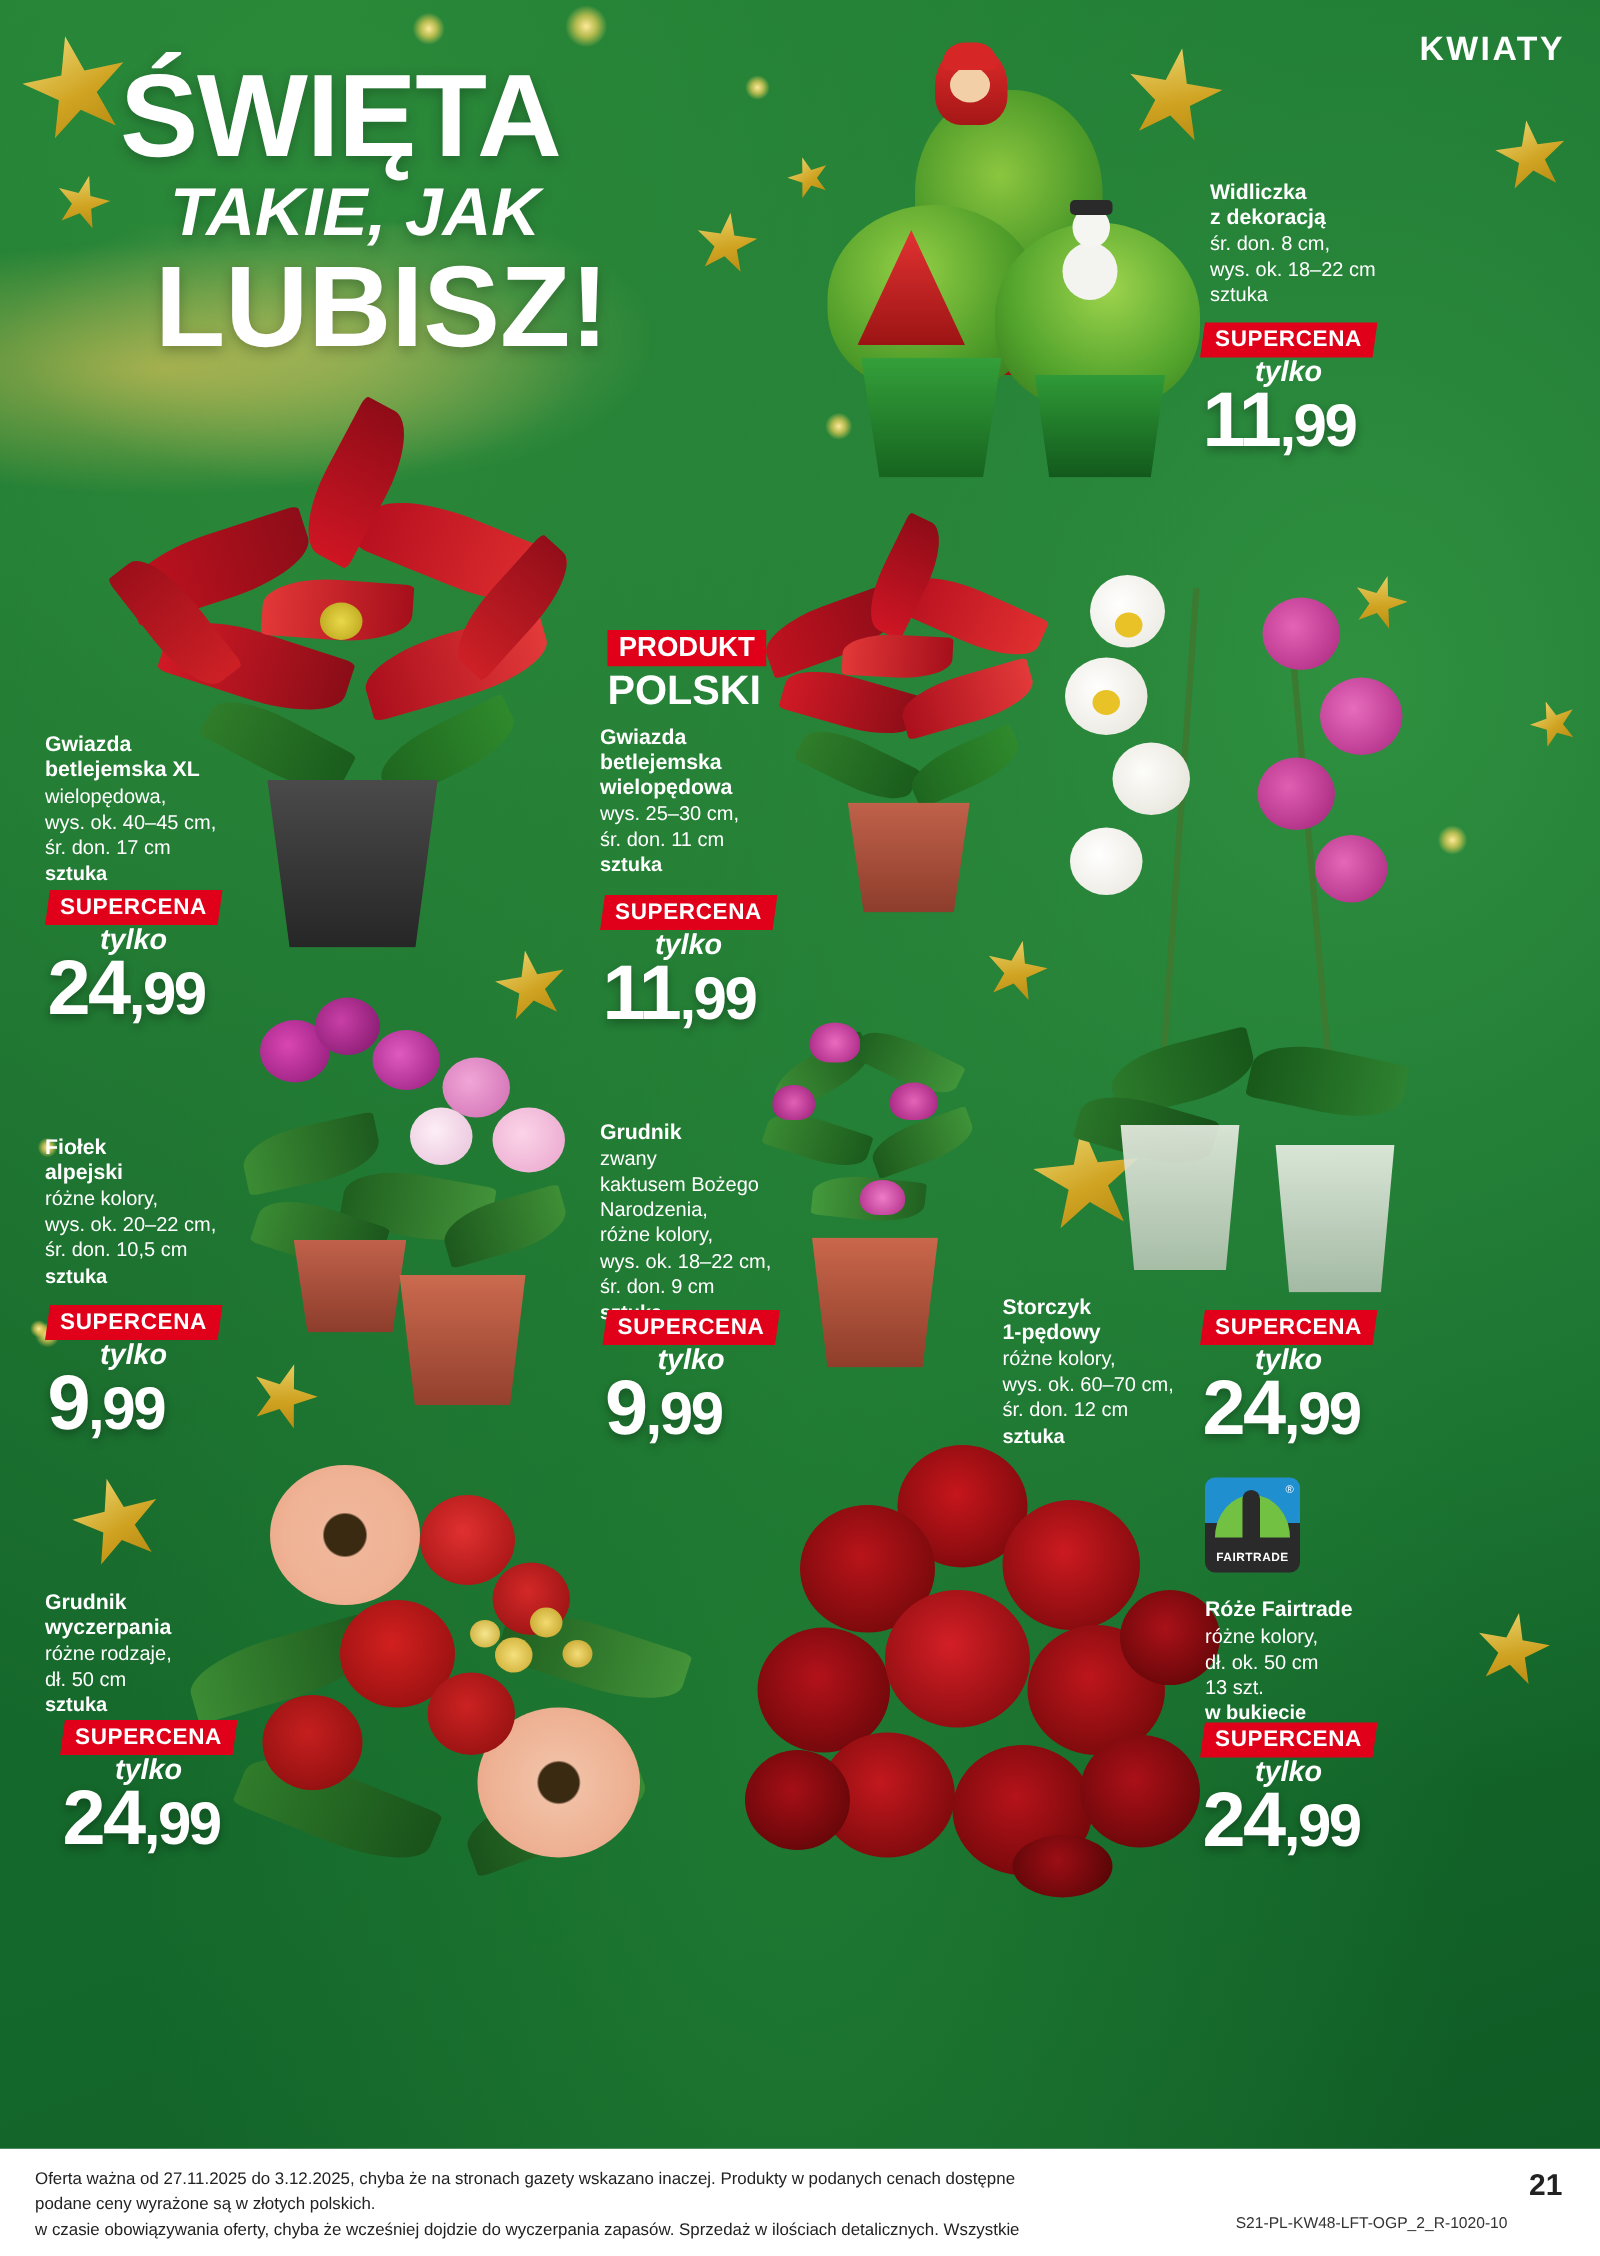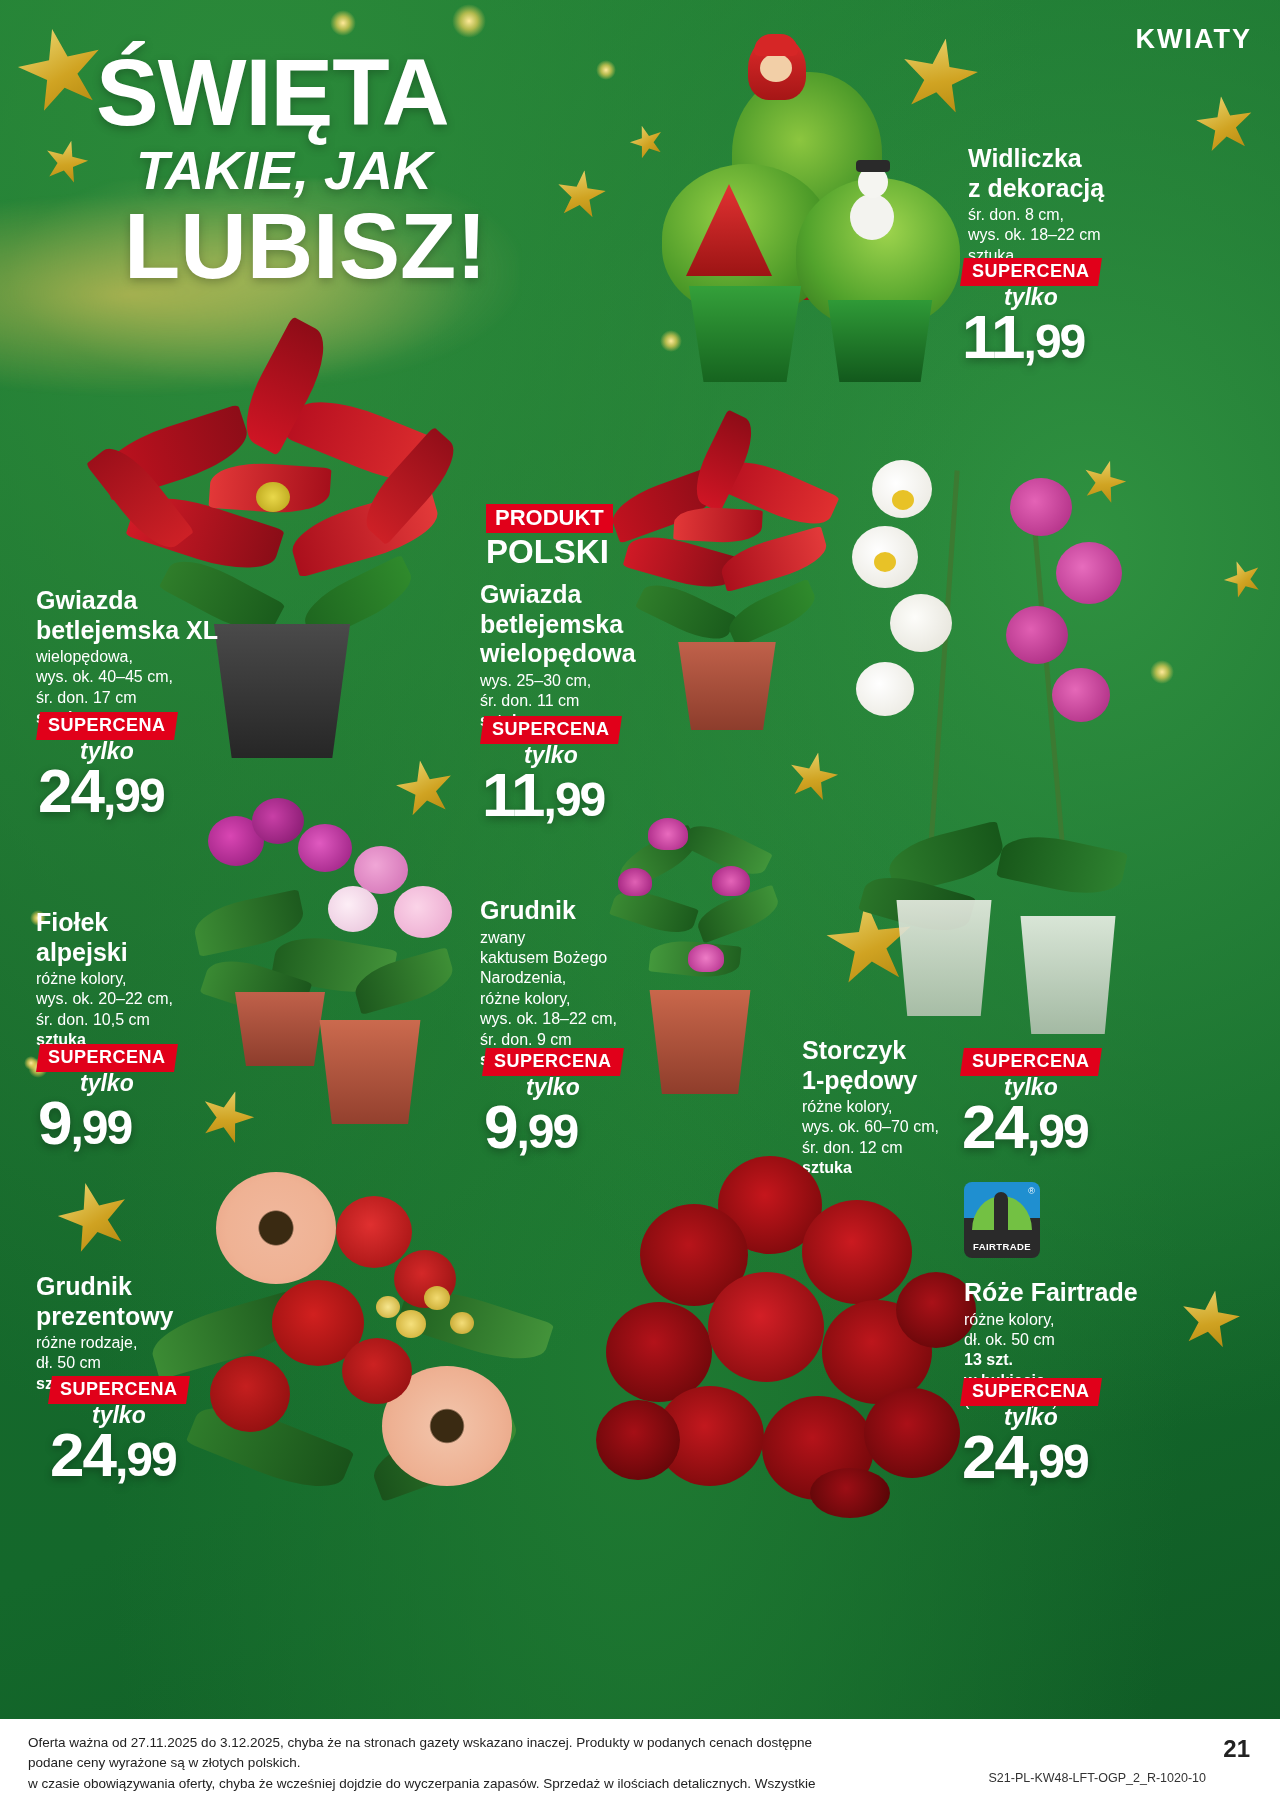--- a/index.html
+++ b/index.html
@@ -63,21 +63,21 @@
     margin-top: 4px; margin-left: 40px;
     text-shadow: 0 3px 10px rgba(0,0,0,.25);
   }
   .headline .l3 {
     font-size: 92px; font-weight: bold; line-height: .98; margin-top: 2px; margin-left: 28px;
     text-shadow: 0 3px 10px rgba(0,0,0,.25);
   }
 
   
   .prod { position: absolute; color: #fff; width: 230px; }
-  .prod .name { font-size: 25px; font-weight: bold; line-height: 1.18; }
+  .prod .name { font-size: 17px; font-weight: bold; line-height: 1.18; }
   .prod .desc { font-size: 16px; line-height: 1.28; margin-top: 2px; }
 
   
   .price { position: absolute; width: 250px; }
   .price .tag {
     display: inline-block;
     background: #e1001a;
     color: #fff;
     font-size: 18px;
     font-weight: bold;
@@ -453,21 +453,21 @@
     <div class="blob" style="left:192px; top:178px; width:70px;  height:66px; background:radial-gradient(circle at 45% 40%,#cc2222,#8a0e0e);"></div>
     <div class="blob" style="left:246px; top:150px; width:30px;  height:28px; background:radial-gradient(circle,#f5e07c,#c9a72b);"></div>
     <div class="blob" style="left:274px; top:126px; width:26px;  height:24px; background:radial-gradient(circle,#f2da70,#c09f24);"></div>
     <div class="blob" style="left:226px; top:136px; width:24px;  height:22px; background:radial-gradient(circle,#f6e68f,#c6a52c);"></div>
     <div class="blob" style="left:300px; top:152px; width:24px;  height:22px; background:radial-gradient(circle,#f3dd78,#bd9c22);"></div>
   </div>
 
   <div class="prod" style="left:36px; top:1272px; width:200px;">
     <div class="name">
       <div>Grudnik</div>
-      <div>prezentowy</div>
+      <div>wyczerpania</div>
     </div>
     <div class="desc">
       <div>różne rodzaje,</div>
       <div>dł. 50 cm</div>
       <div style="font-weight:bold">sztuka</div>
     </div>
   </div>
 
   <div class="price" style="left:50px; top:1376px;">
     <div class="tag"><span>SUPERCENA</span></div>
@@ -497,21 +497,21 @@
     <div class="word">FAIRTRADE</div>
   </div>
 
   <div class="prod" style="left:964px; top:1278px; width:220px;">
     <div class="name">
       <div>Róże Fairtrade</div>
     </div>
     <div class="desc">
       <div>różne kolory,</div>
       <div>dł. ok. 50 cm</div>
-      <div style="font-weight:bold">13 szt.</div>
+      <div style="font-weight:normal">13 szt.</div>
       <div style="font-weight:bold">w bukiecie</div>
       <div>(=1 szt. 1,92)</div>
     </div>
   </div>
 
   <div class="price" style="left:962px; top:1378px;">
     <div class="tag"><span>SUPERCENA</span></div>
     <div class="tylko">tylko</div>
     <div class="val"><span>24</span><span class="dec">,</span><span class="dec">99</span></div>
   </div>

